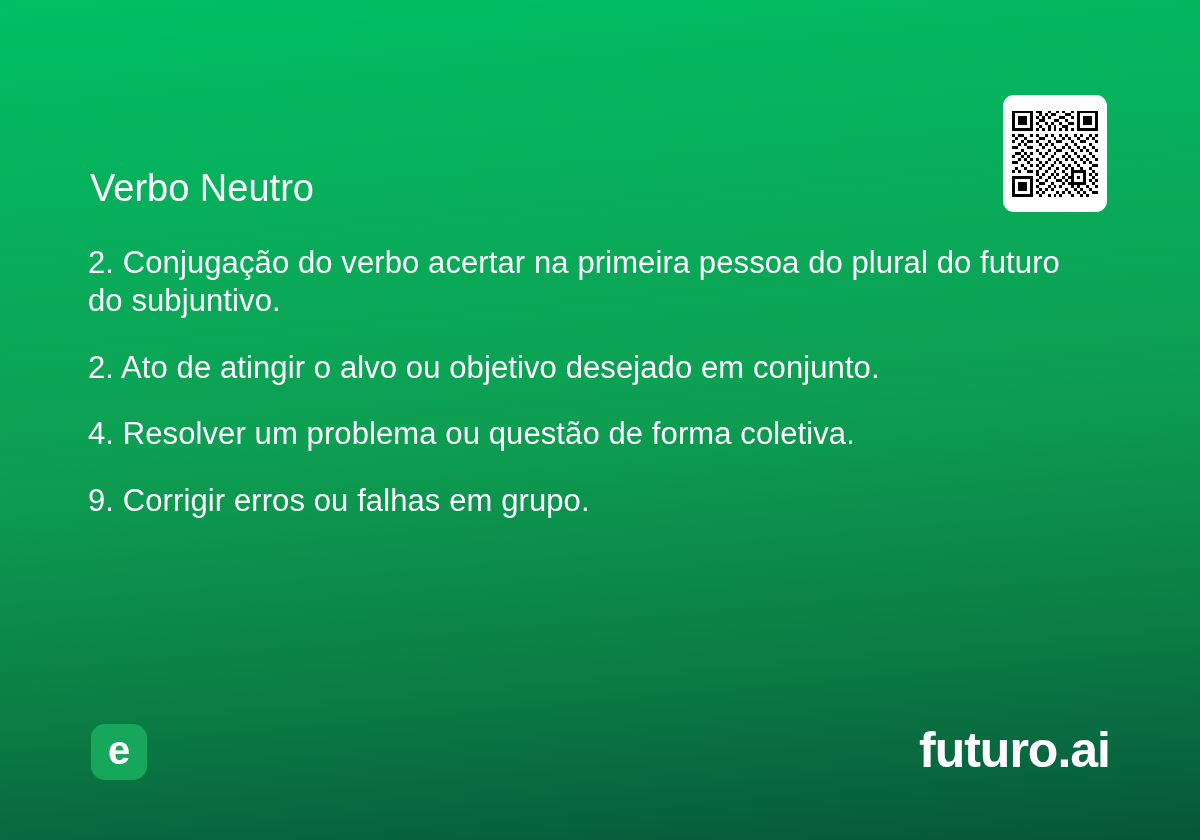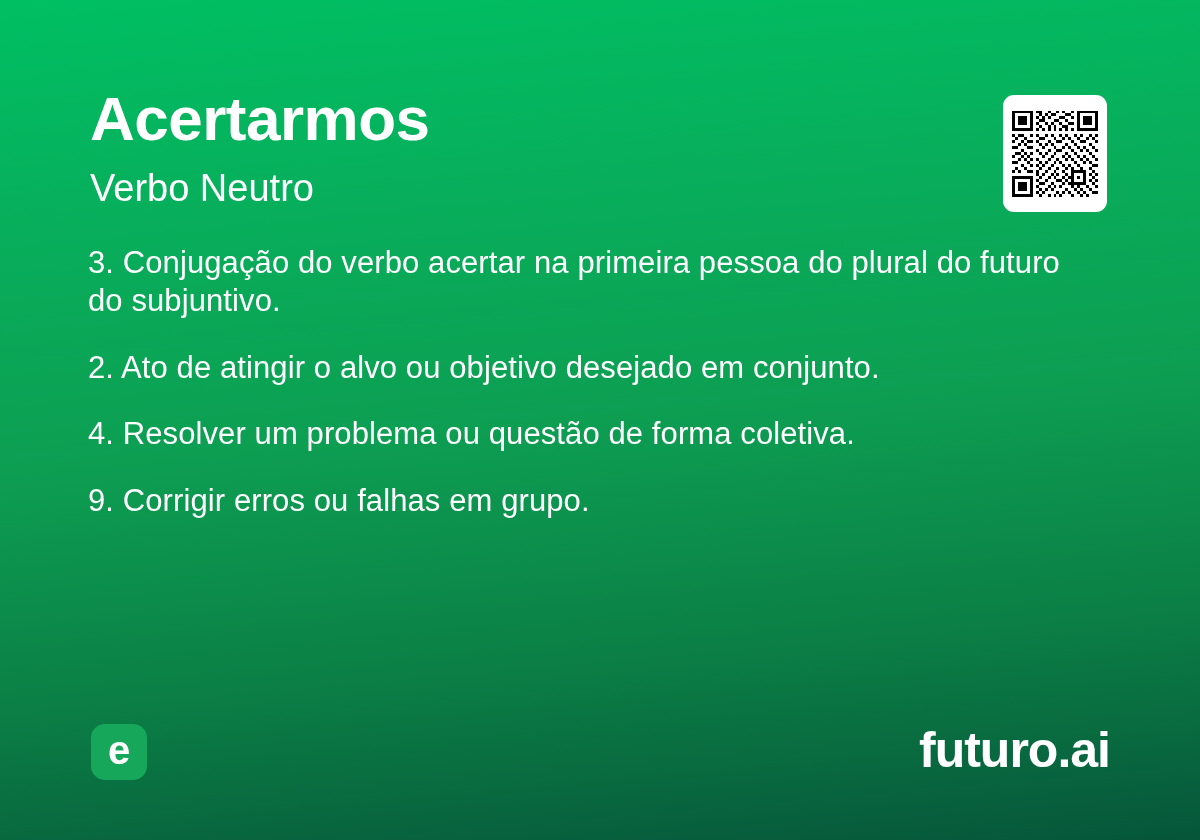--- a/index.html
+++ b/index.html
@@ -60,21 +60,20 @@
     position:absolute; right:90px; top:723px;
     font-size:50px; font-weight:700; color:#ffffff;
     letter-spacing:-1px; line-height:1.1;
   }
 </style>
 </head>
 <body>
 
 <div class="card">
 
-  <div class="title">Acertarmos</div>
   <div class="subtitle">Verbo Neutro</div>
 
   <div class="qr-card">
     <svg viewBox="0 0 29 29" xmlns="http://www.w3.org/2000/svg" aria-hidden="true">
       <rect width="29" height="29" fill="#ffffff"></rect>
       <g fill="#000000">
 
         <rect x="0" y="0" width="7" height="1"></rect>
           <rect x="0" y="6" width="7" height="1"></rect>
         <rect x="0" y="0" width="1" height="7"></rect>
@@ -330,21 +329,21 @@
         <rect x="14" y="28" width="1" height="1"></rect>
           <rect x="16" y="28" width="1" height="1"></rect>
         <rect x="20" y="28" width="1" height="1"></rect>
           <rect x="23" y="28" width="1" height="1"></rect>
         <rect x="25" y="28" width="1" height="1"></rect>
       </g>
     </svg>
   </div>
 
   <div class="definitions">
-    <p class="definition">3. Conjugação do verbo acertar na primeira pessoa do plural do futuro do subjuntivo.</p>
+    <p class="definition">2. Conjugação do verbo acertar na primeira pessoa do plural do futuro do subjuntivo.</p>
     <p class="definition">2. Ato de atingir o alvo ou objetivo desejado em conjunto.</p>
     <p class="definition">4. Resolver um problema ou questão de forma coletiva.</p>
     <p class="definition">9. Corrigir erros ou falhas em grupo.</p>
   </div>
 
   <div class="logo-mark">
     <span>e</span>
   </div>
 
   <div class="wordmark">futuro.ai</div>

